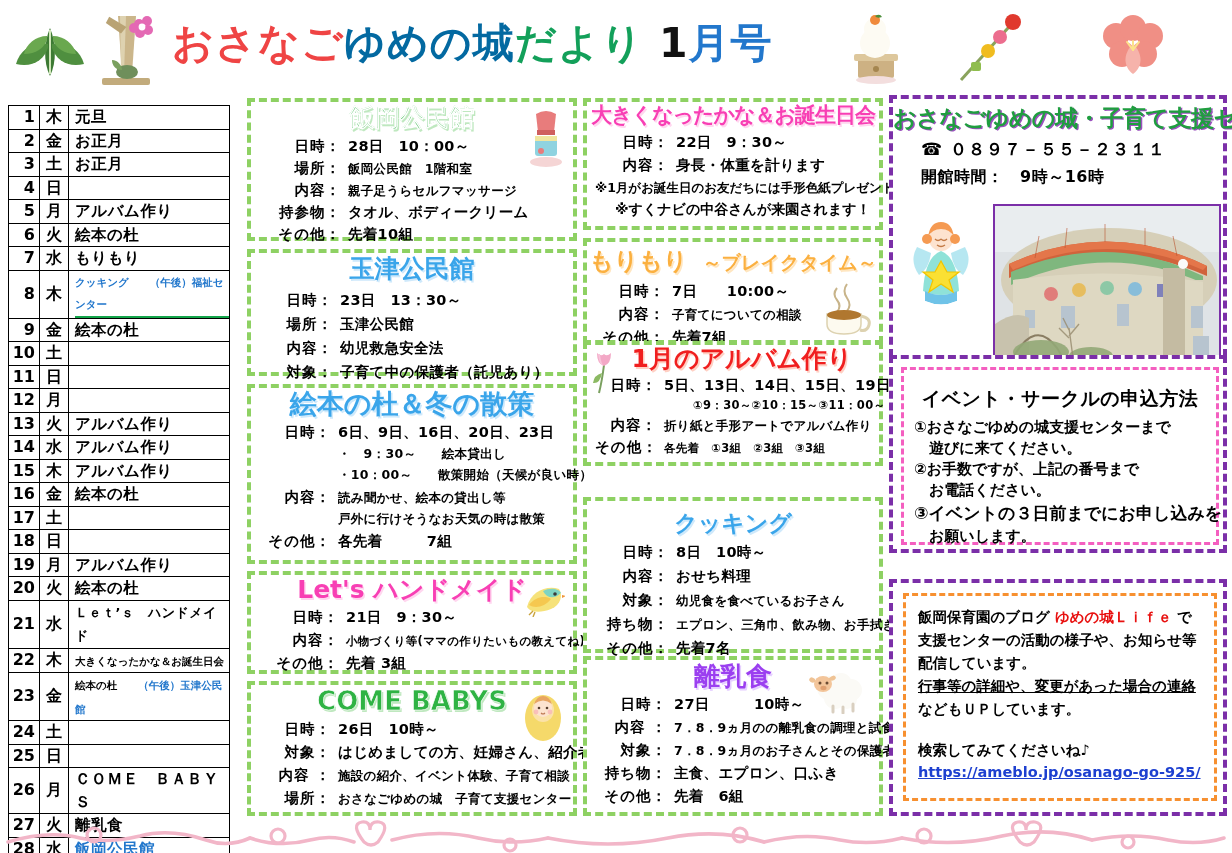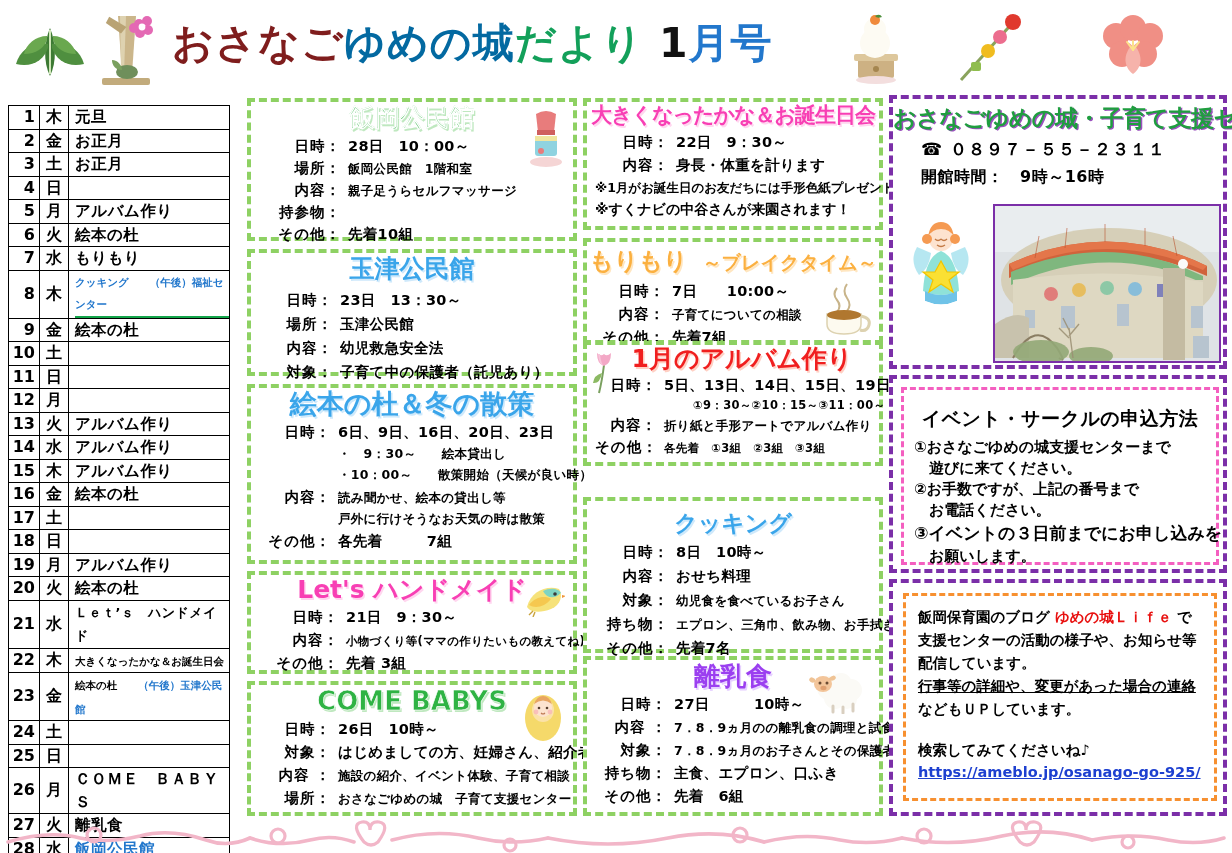--- a/index.html
+++ b/index.html
@@ -13,21 +13,21 @@
   }
   .page{position:relative;width:1232px;height:853px;}
 
   
   .header{position:absolute;left:0;top:0;width:1232px;height:92px;}
   .hdr-title{
     position:absolute;left:172px;top:16px;
     font-size:41px;font-weight:bold;letter-spacing:1px;
     white-space:nowrap;
   }
-  .hdr-title .t-a{color:#7f1d1d;}
+  .hdr-title .t-a{color:#ef4444;}
   .hdr-title .t-b{color:#0369a1;}
   .hdr-title .t-c{color:#13a05a;}
   .hdr-title .t-d{color:#111;}
   .hdr-title .t-e{color:#2277cc;}
 
   
   .leafs{position:absolute;left:10px;top:20px;width:80px;height:60px;}
   .hammer{position:absolute;left:96px;top:10px;width:62px;height:78px;}
   .icecream{position:absolute;left:848px;top:14px;width:56px;height:70px;}
   .skewer{position:absolute;left:955px;top:10px;width:70px;height:74px;}
@@ -343,20 +343,21 @@
       <div class="row" style="margin-top:3px;">
           <div class="lbl" style="width:80px;">場所：</div>
           <div class="val sm">飯岡公民館　1階和室</div>
         </div>
       <div class="row" style="margin-top:3px;">
           <div class="lbl" style="width:80px;">内容：</div>
           <div class="val sm">親子足うらセルフマッサージ</div>
         </div>
       <div class="row" style="margin-top:3px;">
           <div class="lbl" style="width:80px;">持参物：</div>
+          <div class="val">タオル、ボディークリーム</div>
         </div>
       <div class="row" style="margin-top:3px;">
           <div class="lbl" style="width:80px;">その他：</div>
           <div class="val">先着10組</div>
         </div>
     </div>
     <svg class="clip" style="right:6px;top:4px;width:42px;height:62px;" viewBox="0 0 42 62">
       <ellipse cx="21" cy="56" rx="16" ry="5" fill="#f5d5d5"></ellipse>
       <rect x="10" y="30" width="22" height="20" rx="3" fill="#8fd3e0"></rect>
       <rect x="10" y="30" width="22" height="5" fill="#f0e6a0"></rect>
@@ -482,21 +483,21 @@
     <div style="padding:7px 6px 0 8px;">
       <div class="row">
           <div class="lbl" style="width:74px;">日時：</div>
           <div class="val">22日　9：30～</div>
         </div>
       <div class="row" style="margin-top:4px;">
           <div class="lbl" style="width:74px;">内容：</div>
           <div class="val">身長・体重を計ります</div>
         </div>
       <div class="free sm" style="margin-top:5px;font-size:12.5px;">※1月がお誕生日のお友だちには手形色紙プレゼント</div>
-      <div class="free" style="margin-top:4px;font-size:14px;">※すくナビの中谷さんが来園されます！</div>
+      <div class="free" style="margin-top:4px;font-size:14px;margin-left:20px;">※すくナビの中谷さんが来園されます！</div>
     </div>
   </div>
 
   <div class="gbox" style="left:583px;top:238px;width:300px;height:106px;">
     <div style="text-align:center;margin-top:3px;white-space:nowrap;">
       <span class="t-orange" style="font-size:24px;font-weight:bold;">もりもり</span>
       <span class="t-orange" style="font-size:19px;font-weight:bold;margin-left:10px;">～ブレイクタイム～</span>
     </div>
     <div style="padding:5px 6px 0 12px;">
       <div class="row">
@@ -685,21 +686,21 @@
           <ellipse cx="46" cy="146" rx="28" ry="12"></ellipse>
           <ellipse cx="96" cy="150" rx="22" ry="9"></ellipse>
         </g>
         <g stroke="#9a8e72" stroke-width="1.4" fill="none" opacity=".85">
           <path d="M78 152 l-4 -30 M74 132 l-10 -10 M74 130 l10 -12 M74 124 l-6 -12"></path>
         </g>
       </svg>
     </div>
   </div>
 
-  <div class="pbox" style="left:889px;top:375px;width:338px;height:198px;">
+  <div class="pbox" style="left:889px;top:355px;width:338px;height:198px;">
     <div class="mbox" style="left:8px;top:8px;width:318px;height:178px;">
       <div style="text-align:center;font-size:19px;font-weight:bold;color:#000;margin-top:16px;letter-spacing:0.5px;">イベント・サークルの申込方法</div>
       <div style="padding:4px 0 0 10px;">
         <div class="free" style="font-size:15px;margin-top:2px;">①おさなごゆめの城支援センターまで</div>
         <div class="free" style="font-size:15px;margin-top:2px;">　遊びに来てください。</div>
         <div class="free" style="font-size:15px;margin-top:2px;">②お手数ですが、上記の番号まで</div>
         <div class="free" style="font-size:15px;margin-top:2px;">　お電話ください。</div>
         <div class="free" style="font-size:17px;margin-top:2px;">③イベントの３日前までにお申し込みを</div>
         <div class="free" style="font-size:15px;margin-top:2px;">　お願いします。</div>
       </div>

